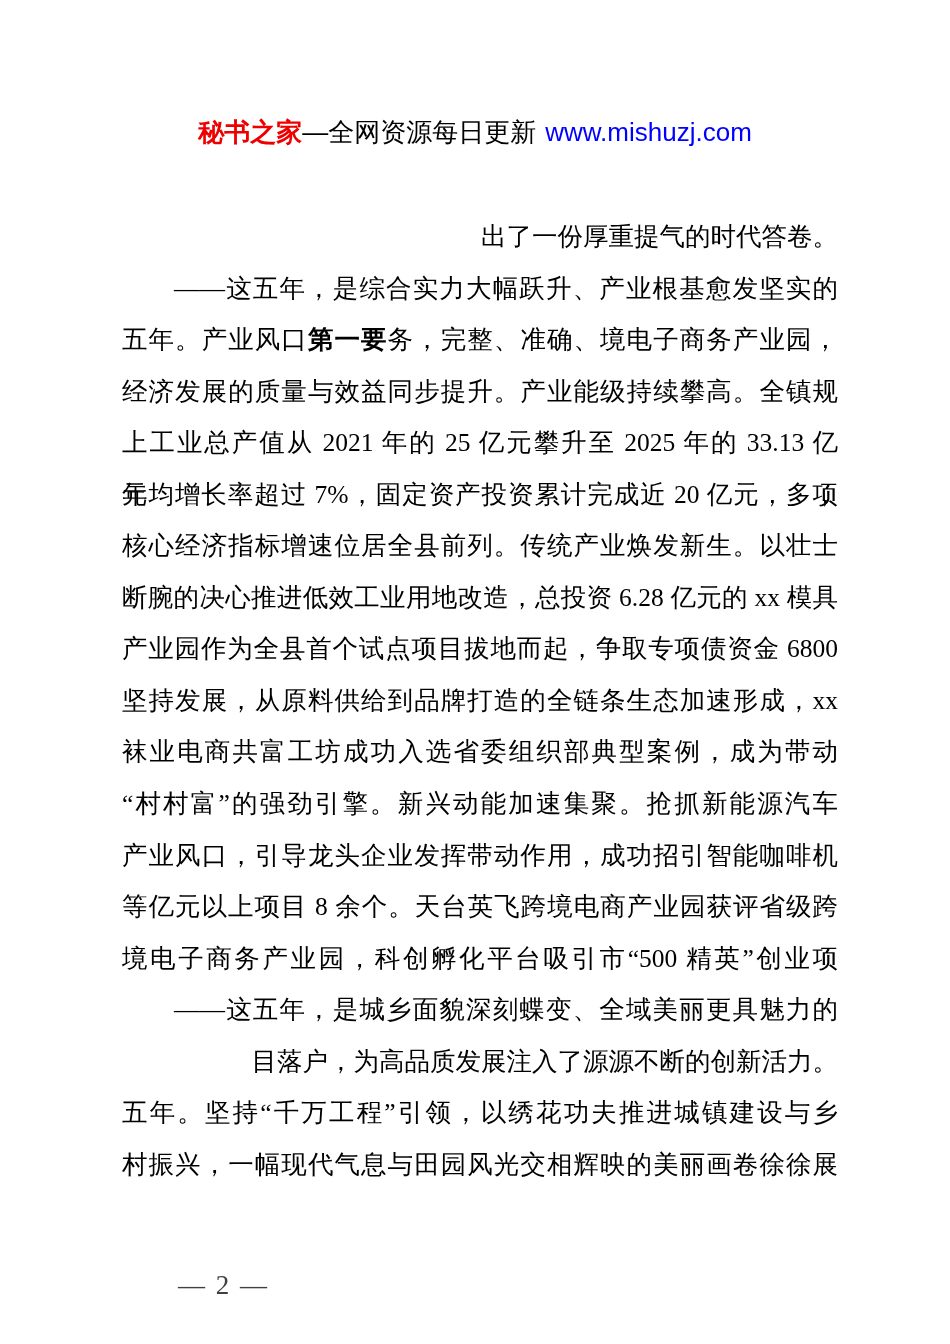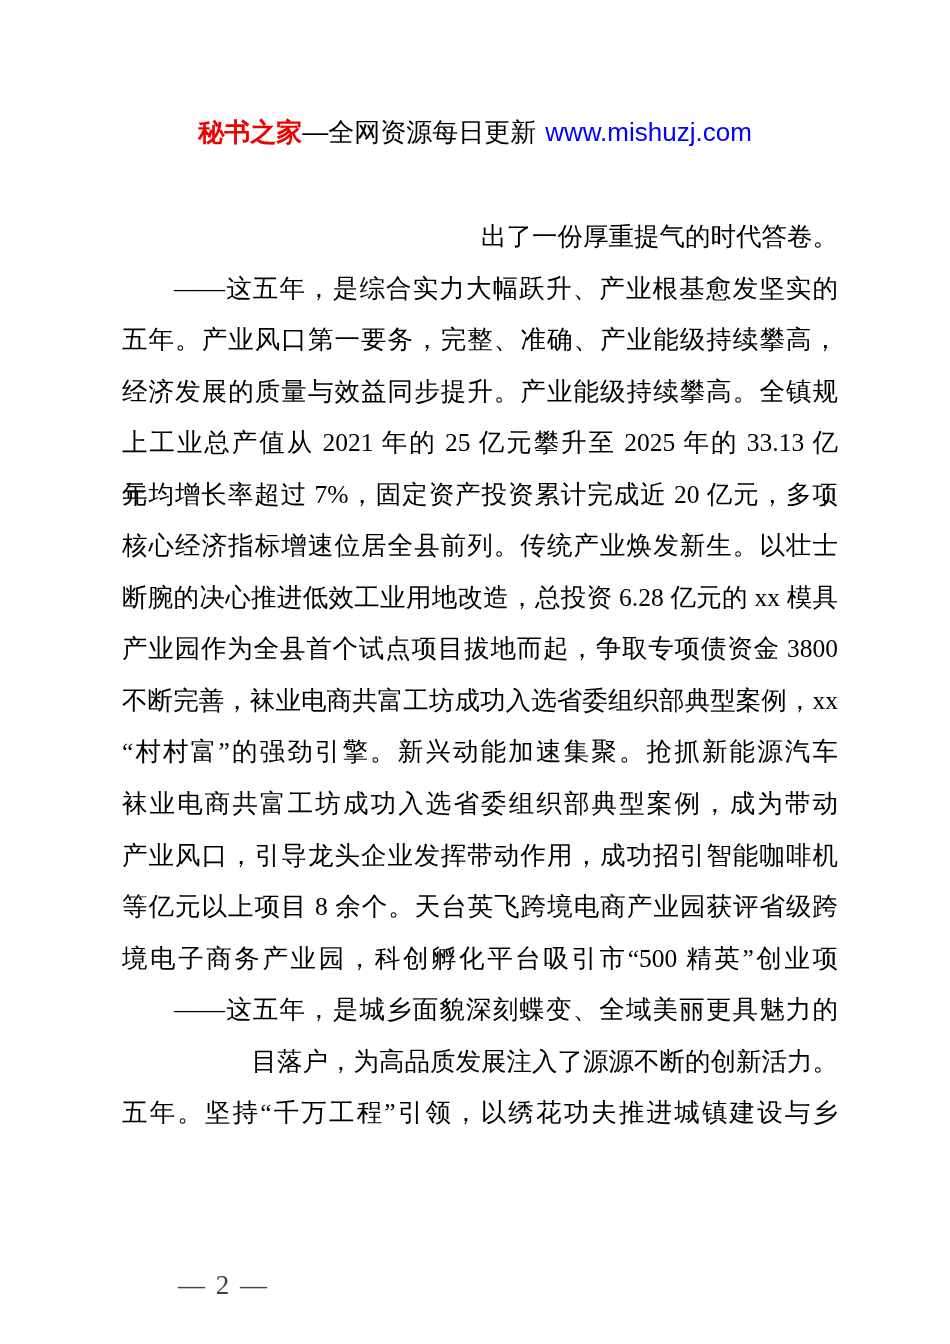--- a/index.html
+++ b/index.html
@@ -39,21 +39,21 @@
     line-height: 51.55px;
     text-align: right;
     white-space: nowrap;
   }
   .line.just {
     white-space: normal;
     text-align: justify;
     text-align-last: justify;
   }
   .line.indent { padding-left: 52px; }
-  .bold { font-weight: normal; }
+  .bold { font-weight: bold; }
   .footer {
     position: absolute;
     top: 1238px;
     left: 178px;
     font-family: "Liberation Serif", "DejaVu Serif", serif;
     font-size: 27px;
     color: #404040;
     letter-spacing: 2px;
   }
 </style>
@@ -62,33 +62,34 @@
 
 <div class="page">
 
   <div class="header">
     <span class="site" style="color: rgb(238, 0, 0);">秘书之家</span><span class="dash" style="color: rgb(0, 0, 0);">—</span><span class="tagline" style="color: rgb(0, 0, 0);">全网资源每日更新</span><span class="url" style="color: rgb(0, 0, 255);">www.mishuzj.com</span>
   </div>
 
   <div class="content" style="color: rgb(0, 0, 0);">
       <div class="line"><span>出了一份厚重提气的时代答卷。</span></div>
       <div class="line indent just"><span>——这五年，是综合实力大幅跃升、产业根基愈发坚实的</span></div>
-      <div class="line just"><span>五年。产业风口</span><span class="bold">第一要</span><span>务，完整、准确、产业能级持续攀高，</span></div>
+      <div class="line just"><span>五年。产业风口</span><span class="bold">第一要</span><span>务，完整、准确、境电子商务产业园，</span></div>
       <div class="line just"><span>经济发展的质量与效益同步提升。产业能级持续攀高。全镇规</span></div>
       <div class="line just"><span>上工业总产值从 2021 年的 25 亿元攀升至 2025 年的 33.13 亿元，</span></div>
       <div class="line just"><span>年均增长率超过 7%，固定资产投资累计完成近 20 亿元，多项</span></div>
       <div class="line just"><span>核心经济指标增速位居全县前列。传统产业焕发新生。以壮士</span></div>
       <div class="line just"><span>断腕的决心推进低效工业用地改造，总投资 6.28 亿元的 xx 模具</span></div>
-      <div class="line just"><span>产业园作为全县首个试点项目拔地而起，争取专项债资金 3800</span></div>
-      <div class="line just"><span>不断完善，袜业电商共富工坊成功入选省委组织部典型案例，xx</span></div>
+      <div class="line just"><span>产业园作为全县首个试点项目拔地而起，争取专项债资金 6800</span></div>
+      <div class="line just"><span>坚持发展，从原料供给到品牌打造的全链条生态加速形成，xx</span></div>
+      <div class="line just"><span>袜业电商共富工坊成功入选省委组织部典型案例，成为带动</span></div>
       <div class="line just"><span>“村村富”的强劲引擎。新兴动能加速集聚。抢抓新能源汽车</span></div>
-      <div class="line just"><span>袜业电商共富工坊成功入选省委组织部典型案例，成为带动</span></div>
       <div class="line just"><span>产业风口，引导龙头企业发挥带动作用，成功招引智能咖啡机</span></div>
       <div class="line just"><span>等亿元以上项目 8 余个。天台英飞跨境电商产业园获评省级跨</span></div>
       <div class="line just"><span>境电子商务产业园，科创孵化平台吸引市“500 精英”创业项</span></div>
       <div class="line indent just"><span>——这五年，是城乡面貌深刻蝶变、全域美丽更具魅力的</span></div>
       <div class="line"><span>目落户，为高品质发展注入了源源不断的创新活力。</span></div>
       <div class="line just"><span>五年。坚持“千万工程”引领，以绣花功夫推进城镇建设与乡</span></div>
+      <div class="line just"><span>村振兴，一幅现代气息与田园风光交相辉映的美丽画卷徐徐展</span></div>
     </div>
 
   <div class="footer" style="color: rgb(64, 64, 64);">— 2 —</div>
 
 </div>
 
 </body></html>

